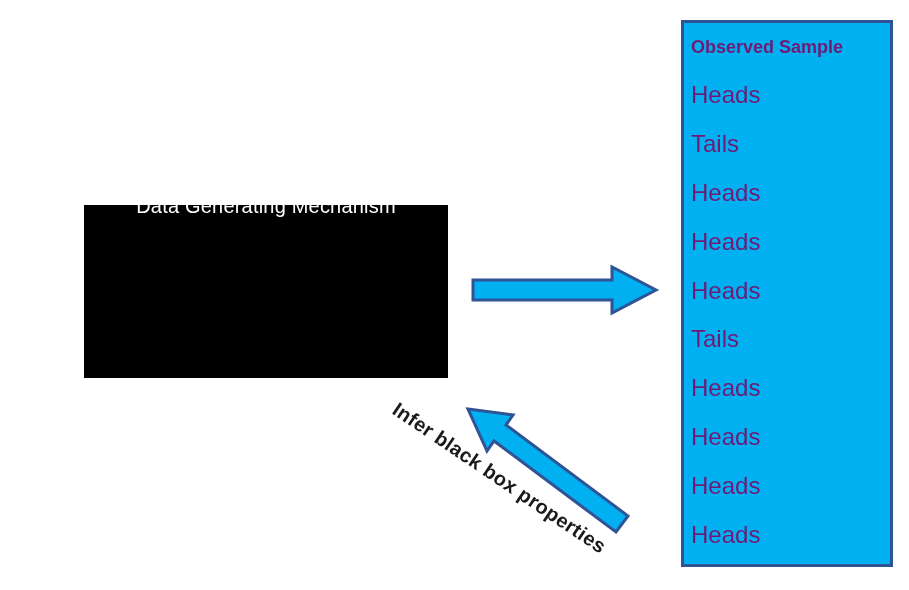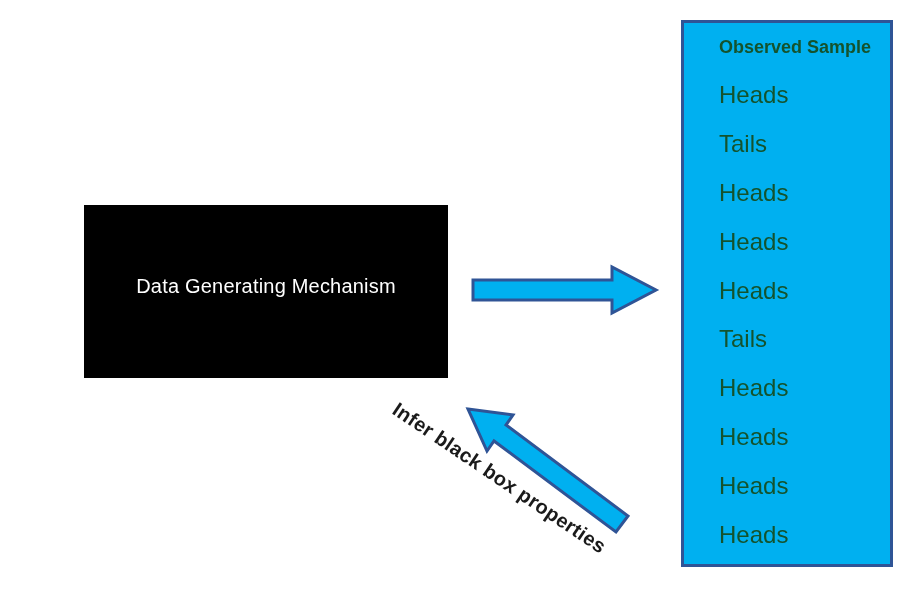--- a/index.html
+++ b/index.html
@@ -16,21 +16,20 @@
 
   
   .black-box {
     position: absolute;
     left: 84px;
     top: 205px;
     width: 364px;
     height: 173px;
     background: #000000;
     display: flex;
-    align-items: center;
     justify-content: center;
   }
   .black-box-label {
     color: #ffffff;
     font-size: 20px;
     letter-spacing: 0.2px;
     margin-top: -10px;
   }
 
   
@@ -51,22 +50,22 @@
 
   
   .sample-box {
     position: absolute;
     left: 681px;
     top: 20px;
     width: 212px;
     height: 547px;
     background: #00B0F0;
     border: 3px solid #2F5496;
-    padding: 0 0 0 35px;
-    color: #14532d;
+    padding: 0 0 0 7px;
+    color: #701a75;
   }
   .sample-title {
     height: 48px;
     display: flex;
     align-items: center;
     font-size: 18px;
     font-weight: bold;
   }
   .sample-item {
     height: 48.8px;

